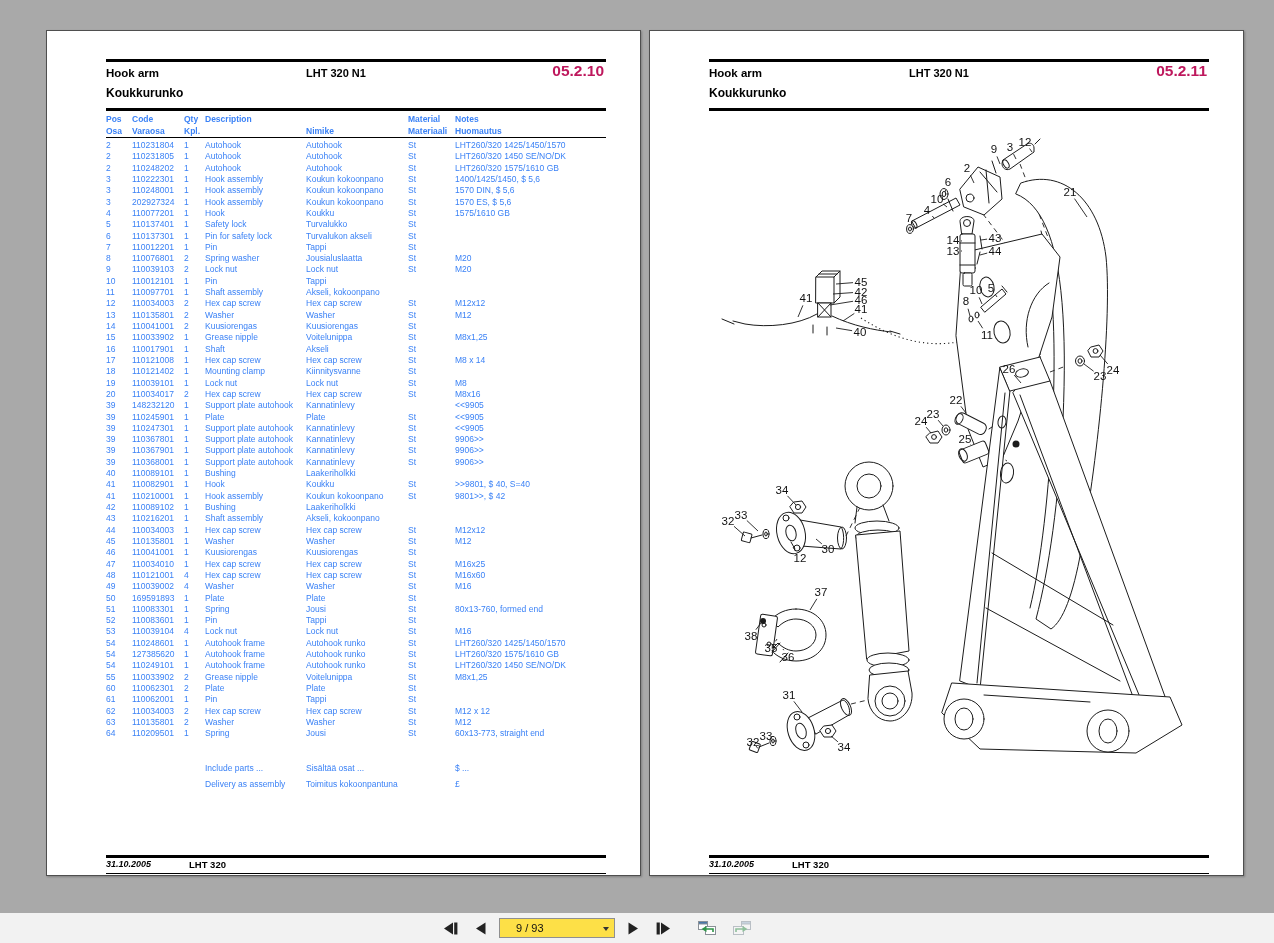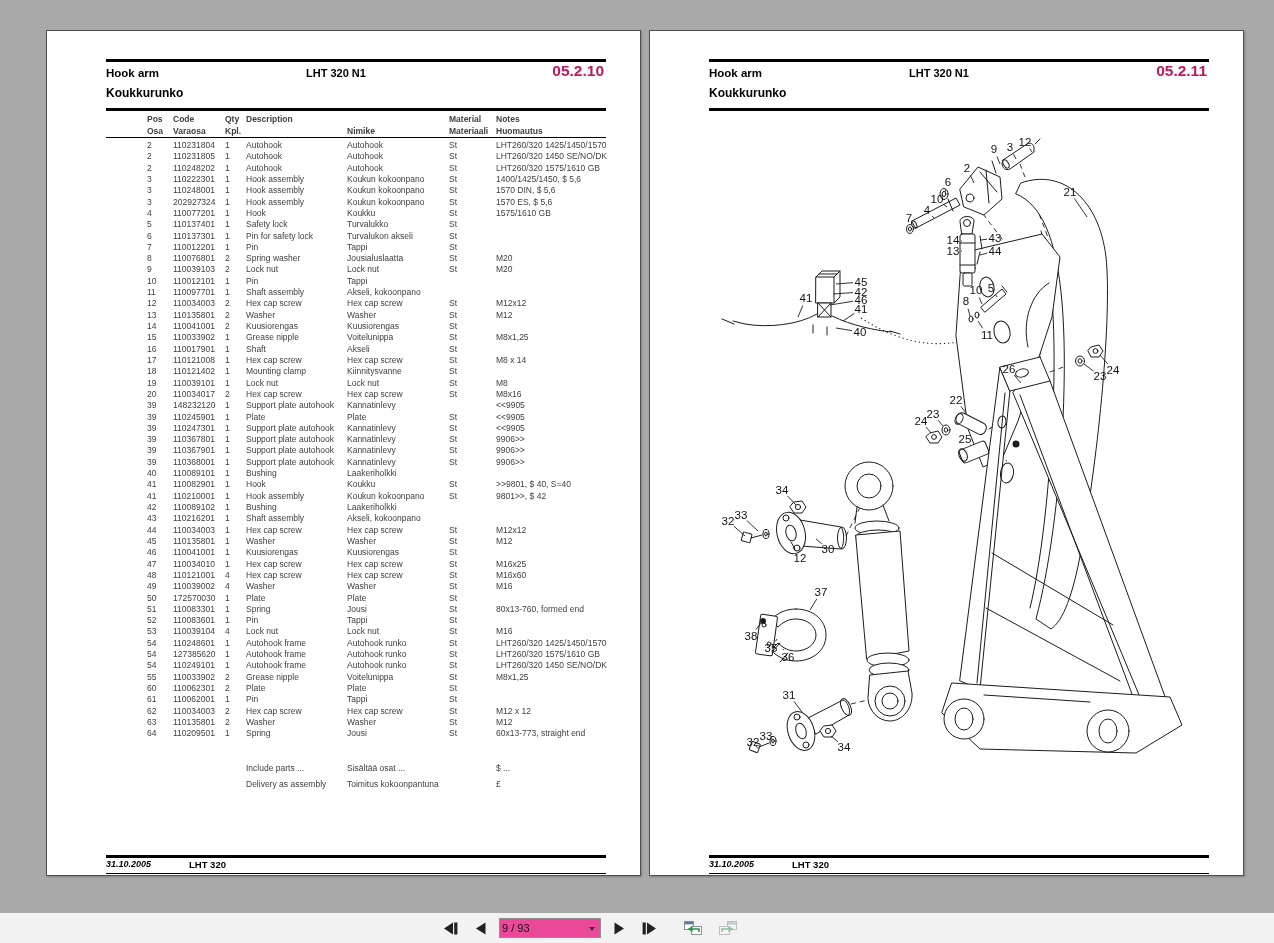--- a/index.html
+++ b/index.html
@@ -17,21 +17,21 @@
   .rule-h{top:106px;height:1px;}
   .rule-b1{top:824px;height:2.5px;}
   .rule-b2{top:842px;height:1px;}
   .ph-title{position:absolute;left:59px;top:36px;font-size:11.5px;font-weight:bold;color:#000;text-align:right;}
   .ph-model{position:absolute;left:259px;top:36px;font-size:11px;font-weight:bold;color:#000;}
   .ph-section{position:absolute;right:36px;top:31px;font-size:15.5px;font-weight:bold;color:#be185d;}
   .ph-sub{position:absolute;left:59px;top:55px;font-size:12px;font-weight:bold;color:#000;}
   .pf-date{position:absolute;left:59px;top:828px;font-size:9px;font-weight:bold;font-style:italic;color:#000;}
   .pf-model{position:absolute;left:142px;top:827.5px;font-size:9.5px;font-weight:bold;color:#000;}
   
-  .thead,.tbody,.tnotes{position:absolute;left:59px;color:#404040;margin-left:41px;}
+  .thead,.tbody,.tnotes{position:absolute;left:59px;color:#3b82f6;}
   .trow{white-space:nowrap;line-height:11.32px;height:11.32px;font-size:8.5px;}
   .thead .trow{font-weight:bold;}
   .tnotes .trow{line-height:16px;height:16px;}
   .tc{display:inline-block;vertical-align:top;overflow:visible;}
   .c0{width:26px}.c1{width:52px}.c2{width:21px}.c3{width:101px}.c4{width:102px}.c5{width:47px}.c6{width:152px}
   .thead1{top:83px}.thead2{top:95px}
   .tbody{top:109px}
   .tnotes{top:729px}
   
   #diagram{position:absolute;left:0;top:0;}
@@ -40,22 +40,22 @@
   .parts .w{fill:#ffffff;}
   .parts .fb{fill:#1c1c1c;stroke:none;}
   .dash line,.dash path{fill:none;stroke:#1c1c1c;stroke-width:0.9;stroke-dasharray:5 4;}
   .dash .dot{stroke-dasharray:1.2 3;stroke-width:1.1;}
   .callout{font-family:"Liberation Sans",sans-serif;font-size:11.5px;fill:#111;text-anchor:middle;}
   .leader{stroke:#1c1c1c;stroke-width:0.9;}
   
   .toolbar{position:absolute;left:0;top:913px;width:1274px;height:30px;background:#f2f2f2;}
   .nav-controls{position:absolute;left:440px;top:0;height:30px;display:flex;align-items:center;gap:9px;}
   .tb-btn{background:transparent;border:none;padding:2px 3px;margin:0;cursor:pointer;display:flex;align-items:center;}
-  .page-combo{width:102px;height:20px;background:#ec4899;border:1px solid #8f8f8f;box-sizing:border-box;
-    display:flex;align-items:center;font-size:11px;color:#111;padding-left:2px;position:relative;cursor:default;}
+  .page-combo{width:116px;height:20px;background:#fde047;border:1px solid #8f8f8f;box-sizing:border-box;
+    display:flex;align-items:center;font-size:11px;color:#111;padding-left:16px;position:relative;cursor:default;}
   .page-combo .caret{position:absolute;right:5px;top:8px;width:0;height:0;
     border-left:3.5px solid transparent;border-right:3.5px solid transparent;border-top:4.5px solid #333;}
   .view-sep{width:2px;}
 </style>
 </head>
 <body>
 
 <div class="viewer">
   <div class="canvas">
 
@@ -108,21 +108,21 @@
           <div class="trow"><span class="tc c0">41</span><span class="tc c1">110082901</span><span class="tc c2">1</span><span class="tc c3">Hook</span><span class="tc c4">Koukku</span><span class="tc c5">St</span><span class="tc c6">&gt;&gt;9801, $ 40,  S=40</span></div>
           <div class="trow"><span class="tc c0">41</span><span class="tc c1">110210001</span><span class="tc c2">1</span><span class="tc c3">Hook assembly</span><span class="tc c4">Koukun kokoonpano</span><span class="tc c5">St</span><span class="tc c6">9801&gt;&gt;,  $ 42</span></div>
           <div class="trow"><span class="tc c0">42</span><span class="tc c1">110089102</span><span class="tc c2">1</span><span class="tc c3">Bushing</span><span class="tc c4">Laakeriholkki</span><span class="tc c5"></span><span class="tc c6"></span></div>
           <div class="trow"><span class="tc c0">43</span><span class="tc c1">110216201</span><span class="tc c2">1</span><span class="tc c3">Shaft assembly</span><span class="tc c4">Akseli, kokoonpano</span><span class="tc c5"></span><span class="tc c6"></span></div>
           <div class="trow"><span class="tc c0">44</span><span class="tc c1">110034003</span><span class="tc c2">1</span><span class="tc c3">Hex cap screw</span><span class="tc c4">Hex cap screw</span><span class="tc c5">St</span><span class="tc c6">M12x12</span></div>
           <div class="trow"><span class="tc c0">45</span><span class="tc c1">110135801</span><span class="tc c2">1</span><span class="tc c3">Washer</span><span class="tc c4">Washer</span><span class="tc c5">St</span><span class="tc c6">M12</span></div>
           <div class="trow"><span class="tc c0">46</span><span class="tc c1">110041001</span><span class="tc c2">1</span><span class="tc c3">Kuusiorengas</span><span class="tc c4">Kuusiorengas</span><span class="tc c5">St</span><span class="tc c6"></span></div>
           <div class="trow"><span class="tc c0">47</span><span class="tc c1">110034010</span><span class="tc c2">1</span><span class="tc c3">Hex cap screw</span><span class="tc c4">Hex cap screw</span><span class="tc c5">St</span><span class="tc c6">M16x25</span></div>
           <div class="trow"><span class="tc c0">48</span><span class="tc c1">110121001</span><span class="tc c2">4</span><span class="tc c3">Hex cap screw</span><span class="tc c4">Hex cap screw</span><span class="tc c5">St</span><span class="tc c6">M16x60</span></div>
           <div class="trow"><span class="tc c0">49</span><span class="tc c1">110039002</span><span class="tc c2">4</span><span class="tc c3">Washer</span><span class="tc c4">Washer</span><span class="tc c5">St</span><span class="tc c6">M16</span></div>
-          <div class="trow"><span class="tc c0">50</span><span class="tc c1">172570030</span><span class="tc c2">1</span><span class="tc c3">Plate</span><span class="tc c4">Plate</span><span class="tc c5">St</span><span class="tc c6"></span></div>
+          <div class="trow"><span class="tc c0">50</span><span class="tc c1">169591893</span><span class="tc c2">1</span><span class="tc c3">Plate</span><span class="tc c4">Plate</span><span class="tc c5">St</span><span class="tc c6"></span></div>
           <div class="trow"><span class="tc c0">51</span><span class="tc c1">110083301</span><span class="tc c2">1</span><span class="tc c3">Spring</span><span class="tc c4">Jousi</span><span class="tc c5">St</span><span class="tc c6">80x13-760, formed end</span></div>
           <div class="trow"><span class="tc c0">52</span><span class="tc c1">110083601</span><span class="tc c2">1</span><span class="tc c3">Pin</span><span class="tc c4">Tappi</span><span class="tc c5">St</span><span class="tc c6"></span></div>
           <div class="trow"><span class="tc c0">53</span><span class="tc c1">110039104</span><span class="tc c2">4</span><span class="tc c3">Lock nut</span><span class="tc c4">Lock nut</span><span class="tc c5">St</span><span class="tc c6">M16</span></div>
           <div class="trow"><span class="tc c0">54</span><span class="tc c1">110248601</span><span class="tc c2">1</span><span class="tc c3">Autohook frame</span><span class="tc c4">Autohook runko</span><span class="tc c5">St</span><span class="tc c6">LHT260/320 1425/1450/1570</span></div>
           <div class="trow"><span class="tc c0">54</span><span class="tc c1">127385620</span><span class="tc c2">1</span><span class="tc c3">Autohook frame</span><span class="tc c4">Autohook runko</span><span class="tc c5">St</span><span class="tc c6">LHT260/320 1575/1610 GB</span></div>
           <div class="trow"><span class="tc c0">54</span><span class="tc c1">110249101</span><span class="tc c2">1</span><span class="tc c3">Autohook frame</span><span class="tc c4">Autohook runko</span><span class="tc c5">St</span><span class="tc c6">LHT260/320 1450 SE/NO/DK</span></div>
           <div class="trow"><span class="tc c0">55</span><span class="tc c1">110033902</span><span class="tc c2">2</span><span class="tc c3">Grease nipple</span><span class="tc c4">Voitelunippa</span><span class="tc c5">St</span><span class="tc c6">M8x1,25</span></div>
           <div class="trow"><span class="tc c0">60</span><span class="tc c1">110062301</span><span class="tc c2">2</span><span class="tc c3">Plate</span><span class="tc c4">Plate</span><span class="tc c5">St</span><span class="tc c6"></span></div>
           <div class="trow"><span class="tc c0">61</span><span class="tc c1">110062001</span><span class="tc c2">1</span><span class="tc c3">Pin</span><span class="tc c4">Tappi</span><span class="tc c5">St</span><span class="tc c6"></span></div>
           <div class="trow"><span class="tc c0">62</span><span class="tc c1">110034003</span><span class="tc c2">2</span><span class="tc c3">Hex cap screw</span><span class="tc c4">Hex cap screw</span><span class="tc c5">St</span><span class="tc c6">M12 x 12</span></div>

